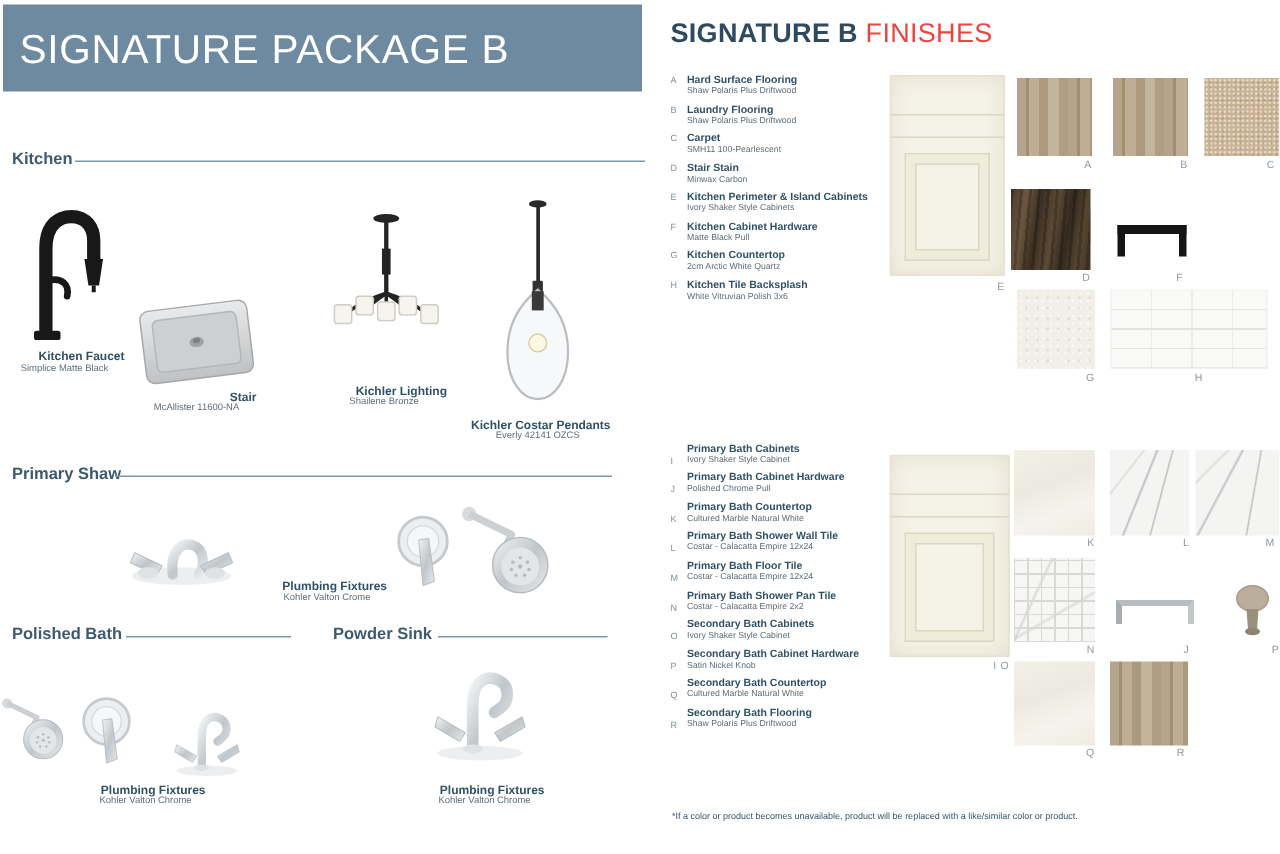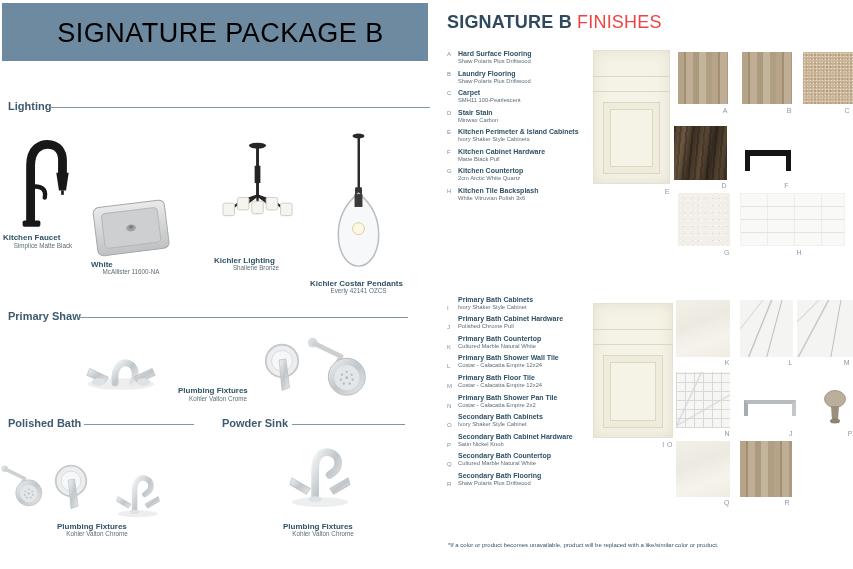--- a/index.html
+++ b/index.html
@@ -2,33 +2,33 @@
 <html><head>
 <meta charset="utf-8">
 <style>
   html,body{margin:0;padding:0;background:#fff;}
   .page{position:relative;width:853px;height:569px;background:#fff;overflow:hidden;
         font-family:"Liberation Sans",sans-serif;color:#2f4a5e;}
 
   
   .banner{position:absolute;left:2px;top:3px;width:426px;height:58px;background:#6d8aa0;}
   .banner h1{margin:0;padding:0 0 0 11px;line-height:60px;font-size:27px;font-weight:400;
-             letter-spacing:.5px;color:#000000;white-space:nowrap;text-align:center;}
+             letter-spacing:.5px;color:#ffffff;white-space:nowrap;}
 
   
   .bighead{position:absolute;font-size:18px;font-weight:600;letter-spacing:.2px;white-space:nowrap;}
   .bighead .hd{color:#2f4a5e;}
   .bighead .hl{color:#ef4444;font-weight:400;}
 
   
   .secname{position:absolute;font-size:11px;font-weight:600;color:#3d5a70;white-space:nowrap;}
   .secline{position:absolute;height:1px;background:#7e97a6;}
 
   
-  .fxlab{position:absolute;text-align:left;font-size:8px;font-weight:bold;color:#2f5166;white-space:nowrap;}
+  .fxlab{position:absolute;text-align:right;font-size:8px;font-weight:bold;color:#2f5166;white-space:nowrap;}
   .fxsub{position:absolute;text-align:center;font-size:6.3px;color:#5d6d78;white-space:nowrap;}
   .fx{position:absolute;}
 
   
   .fin-item{position:absolute;left:447px;width:210px;}
   .fin-item .fl{position:absolute;left:0;top:1px;font-size:6px;color:#7e909c;}
   .fin-item.g2 .fl{top:9px;}
   .fin-item .fb{display:block;margin-left:11px;font-size:7px;font-weight:bold;color:#2f5166;line-height:8px;white-space:nowrap;}
   .fin-item .fs{display:block;margin-left:11px;font-size:5.8px;color:#5d6d78;line-height:7px;white-space:nowrap;}
 
@@ -173,33 +173,33 @@
   </symbol>
 </svg>
 
 <div class="page">
 
   <header class="banner">
     <h1>SIGNATURE PACKAGE B</h1>
   </header>
 
 
-  <div class="secname" style="left:8px;top:100px">Lighting</div>
+  <div class="secname" style="left:8px;top:100px">Kitchen</div>
   <div class="secline" style="left:50px;top:107px;width:380px"></div>
 
   <svg class="fx" style="left:12px;top:133px;width:62px;height:98px">
       <use href="#sym-kitchen-faucet"></use>
     </svg>
   <div class="fxlab" style="left:3px;top:233px;width:80px">Kitchen Faucet</div>
   <div class="fxsub" style="left:3px;top:242px;width:80px">Simplice Matte Black</div>
 
   <svg class="fx" style="left:92px;top:196px;width:78px;height:62px">
       <use href="#sym-sink"></use>
     </svg>
-  <div class="fxlab" style="left:91px;top:260px;width:80px">White</div>
+  <div class="fxlab" style="left:91px;top:260px;width:80px">Stair</div>
   <div class="fxsub" style="left:91px;top:268px;width:80px">McAllister 11600-NA</div>
 
   <svg class="fx" style="left:222px;top:140px;width:72px;height:112px">
       <use href="#sym-chandelier"></use>
     </svg>
   <div class="fxlab" style="left:214px;top:256px;width:84px">Kichler Lighting</div>
   <div class="fxsub" style="left:214px;top:264px;width:84px">Shailene Bronze</div>
 
   <svg class="fx" style="left:336px;top:132px;width:45px;height:143px">
       <use href="#sym-pendant"></use>

